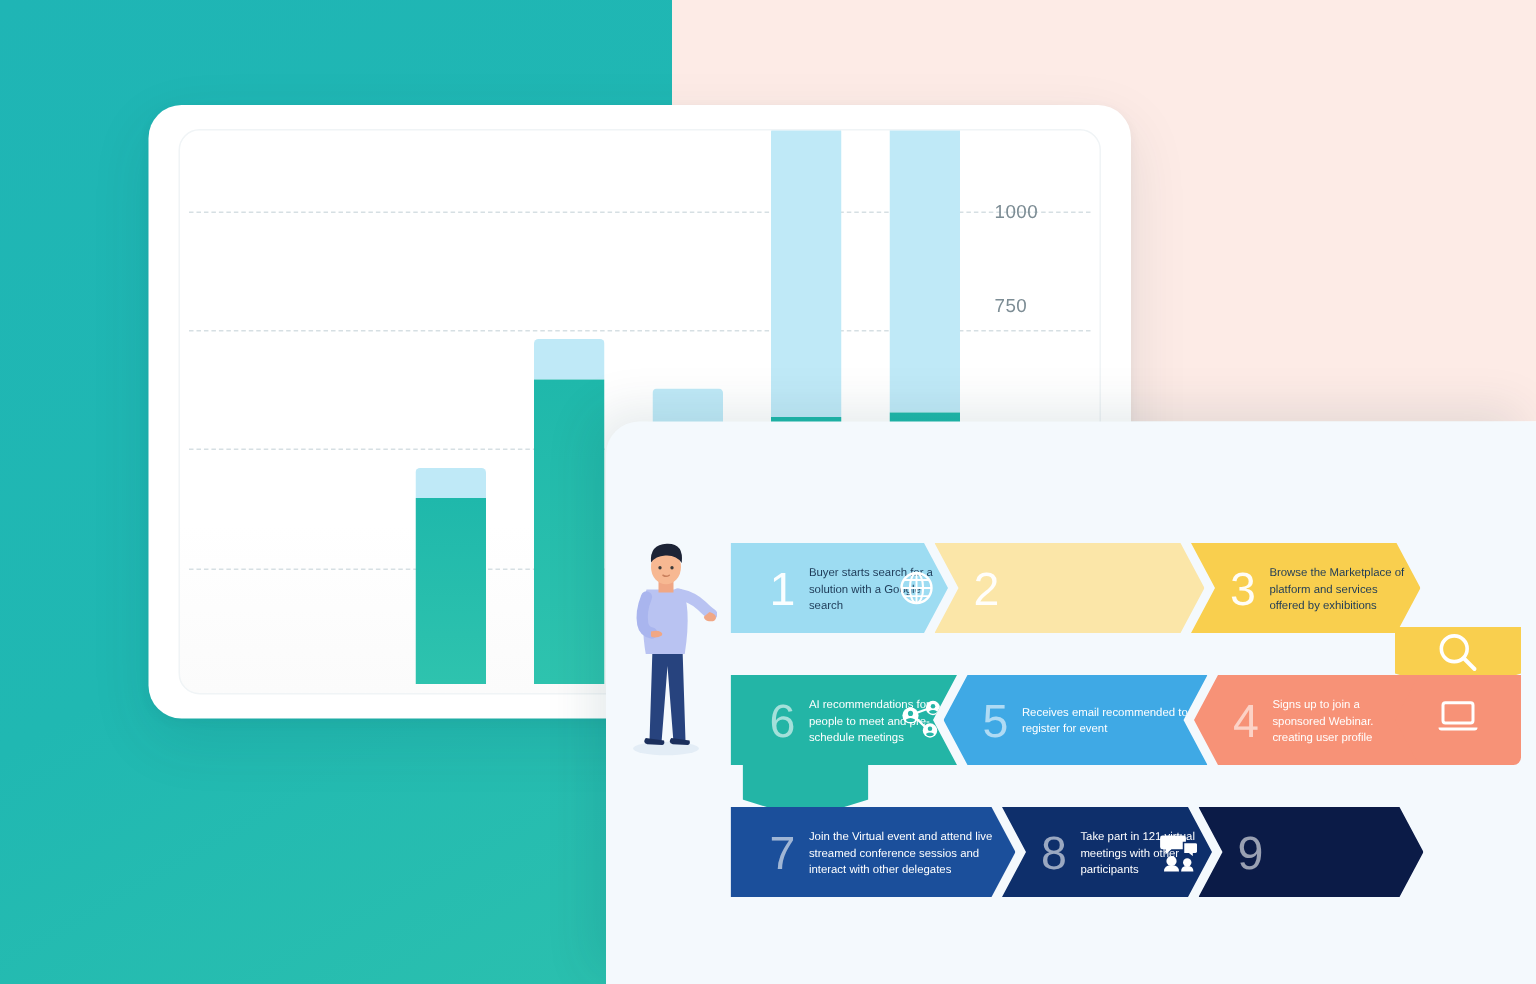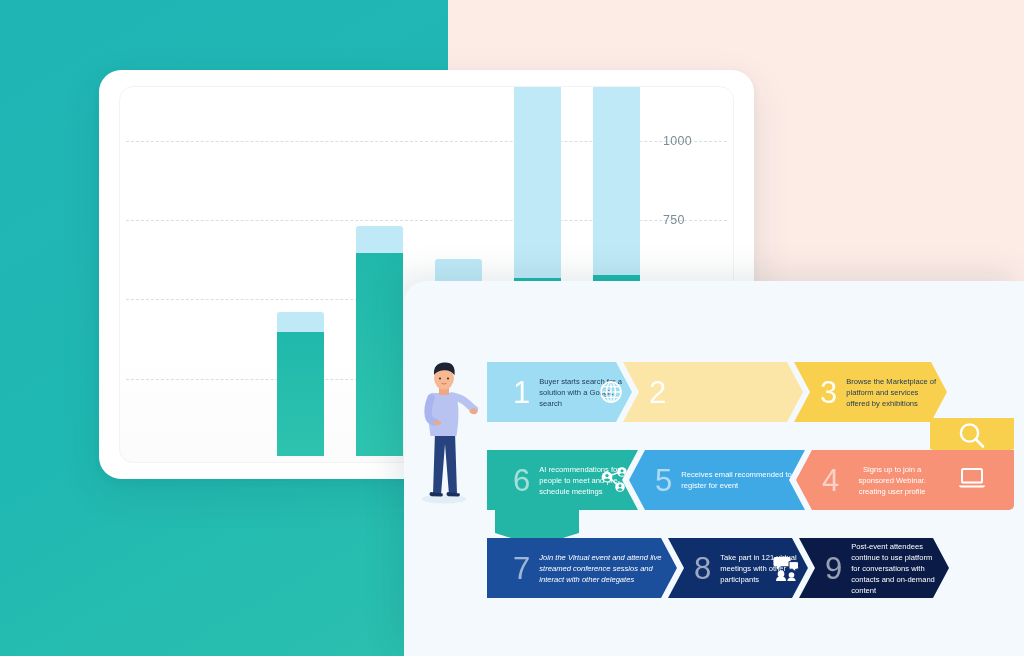--- a/index.html
+++ b/index.html
@@ -109,21 +109,21 @@
   <div class="bg-pink"></div>
   <div class="bg-white-right"></div>
 
   <div class="chart-card">
     <div class="chart-inner">
       <div class="plot" id="plot">
           <div class="gridline" style="top: 291.667px;"></div>
           <div class="gridline" style="top: 212.333px;"></div>
           <div class="ytick" style="top: 212.333px; left: 543px;">500</div>
           <div class="gridline" style="top: 133px;"></div>
-          <div class="ytick" style="top: 133px; left: 543px;">750</div>
+          <div class="ytick" style="top: 117px; left: 543px;">750</div>
           <div class="gridline" style="top: 53.6667px;"></div>
           <div class="ytick" style="top: 53.6667px; left: 543px;">1000</div>
           <div class="bar" style="left: 157px; width: 47px; height: 144.387px; bottom: 6px;">
             <div class="seg-top" style="height: 20.6267px; background: rgb(191, 233, 247);"></div>
             <div class="seg-bot" style="height: 123.76px;"></div>
           </div>
           <div class="bar" style="left: 236px; width: 47px; height: 230.067px; bottom: 6px;">
             <div class="seg-top" style="height: 26.9733px; background: rgb(191, 233, 247);"></div>
             <div class="seg-bot" style="height: 203.093px;"></div>
           </div>
@@ -212,45 +212,44 @@
         <path d="M17.4 23.2 q2.6 -1.8 5.2 0 q0 1.6 -2.6 1.6 q-2.6 0 -2.6 -1.6z" fill="#23b5a6"></path>
           </svg>
         </span>
       </div>
       <div class="chev cp-left dark-num" style="width: 176px; background: rgb(63, 169, 229); color: rgb(255, 255, 255); margin-left: -9px; z-index: 8;">
         <div class="num">5</div>
         <div class="txt" style="color: rgb(255, 255, 255);">Receives email recommended to register for event</div>
       </div>
       <div class="chev cp-left dark-num" style="width: 150px; background: rgb(247, 146, 119); color: rgb(255, 255, 255); margin-left: -9px; z-index: 7;">
         <div class="num">4</div>
-        <div class="txt" style="color: rgb(255, 255, 255); text-align: center;">Signs up to join a sponsored Webinar. creating user profile</div>
+        <div class="txt" style="color: rgb(255, 255, 255);">Signs up to join a sponsored Webinar. creating user profile</div>
       </div>
     </div>
     <div class="row" style="left: 487px; top: 538px;">
       <div class="chev cp-right-start dark-num" style="width: 190px; background: rgb(27, 79, 155); color: rgb(255, 255, 255); margin-left: 0px; z-index: 9;">
         <div class="num">7</div>
-        <div class="txt" style="color: rgb(255, 255, 255); font-style: italic;">Join the Virtual event and attend live streamed conference sessios and interact with other delegates</div>
+        <div class="txt" style="color: rgb(255, 255, 255);">Join the Virtual event and attend live streamed conference sessios and interact with other delegates</div>
       </div>
       <div class="chev cp-right dark-num" style="width: 140px; background: rgb(14, 47, 107); color: rgb(255, 255, 255); margin-left: -9px; z-index: 8;">
         <div class="num">8</div>
         <div class="txt" style="color: rgb(255, 255, 255);">Take part in 121 virtual meetings with other participants</div>
         <span class="ic">
           <svg width="28" height="28" viewBox="0 0 28 28" fill="none">
         <path d="M3 3 h14 a1.6 1.6 0 0 1 1.6 1.6 v6 a1.6 1.6 0 0 1 -1.6 1.6 H9 l-4 3.4 v-3.4 H3 a1.6 1.6 0 0 1 -1.6 -1.6 V4.6 A1.6 1.6 0 0 1 3 3z" fill="#ffffff"></path>
         <path d="M17 7.6 h8 a1.5 1.5 0 0 1 1.5 1.5 v4.6 a1.5 1.5 0 0 1 -1.5 1.5 h-1.3 v2.6 l-3.3 -2.6 H17z" fill="#ffffff" stroke="#0e2f6b" stroke-width="1"></path>
         <circle cx="9" cy="20" r="3.4" fill="#ffffff"></circle>
             <path d="M4 27 q0 -4.4 5 -4.4 q5 0 5 4.4z" fill="#ffffff"></path>
         <circle cx="19.5" cy="21" r="2.8" fill="#ffffff"></circle>
             <path d="M15.4 27 q0 -3.6 4.1 -3.6 q4.1 0 4.1 3.6z" fill="#ffffff"></path>
           </svg>
         </span>
       </div>
       <div class="chev cp-right dark-num" style="width: 150px; background: rgb(11, 27, 71); color: rgb(255, 255, 255); margin-left: -9px; z-index: 7;">
         <div class="num">9</div>
-        <div class="txt" style="color: rgb(255, 255, 255);">Post-event attendees continue to use platform for conversations with contacts and on-demand content</div>
       </div>
     </div>
     <div class="tail" style="left: 930px; top: 418px; height: 44px; background: rgb(249, 207, 78);">
       <span style="position:absolute;left:50%;top:46%;transform:translate(-50%,-50%)"><svg width="34" height="34" viewBox="0 0 34 34" fill="none">
         <circle cx="14.5" cy="14" r="8.6" stroke="#ffffff" stroke-width="2.4"></circle>
         <line x1="21" y1="20.5" x2="28" y2="27.5" stroke="#ffffff" stroke-width="2.6" stroke-linecap="round"></line>
         </svg></span>
     </div>
     <div class="tail" style="left: 930px; top: 450px; height: 60px; background: rgb(247, 146, 119); clip-path: none; border-radius: 0px 0px 5px 5px;">
       <span style="position:absolute;left:50%;top:50%;transform:translate(-50%,-50%)"><svg width="30" height="26" viewBox="0 0 30 26" fill="none">

